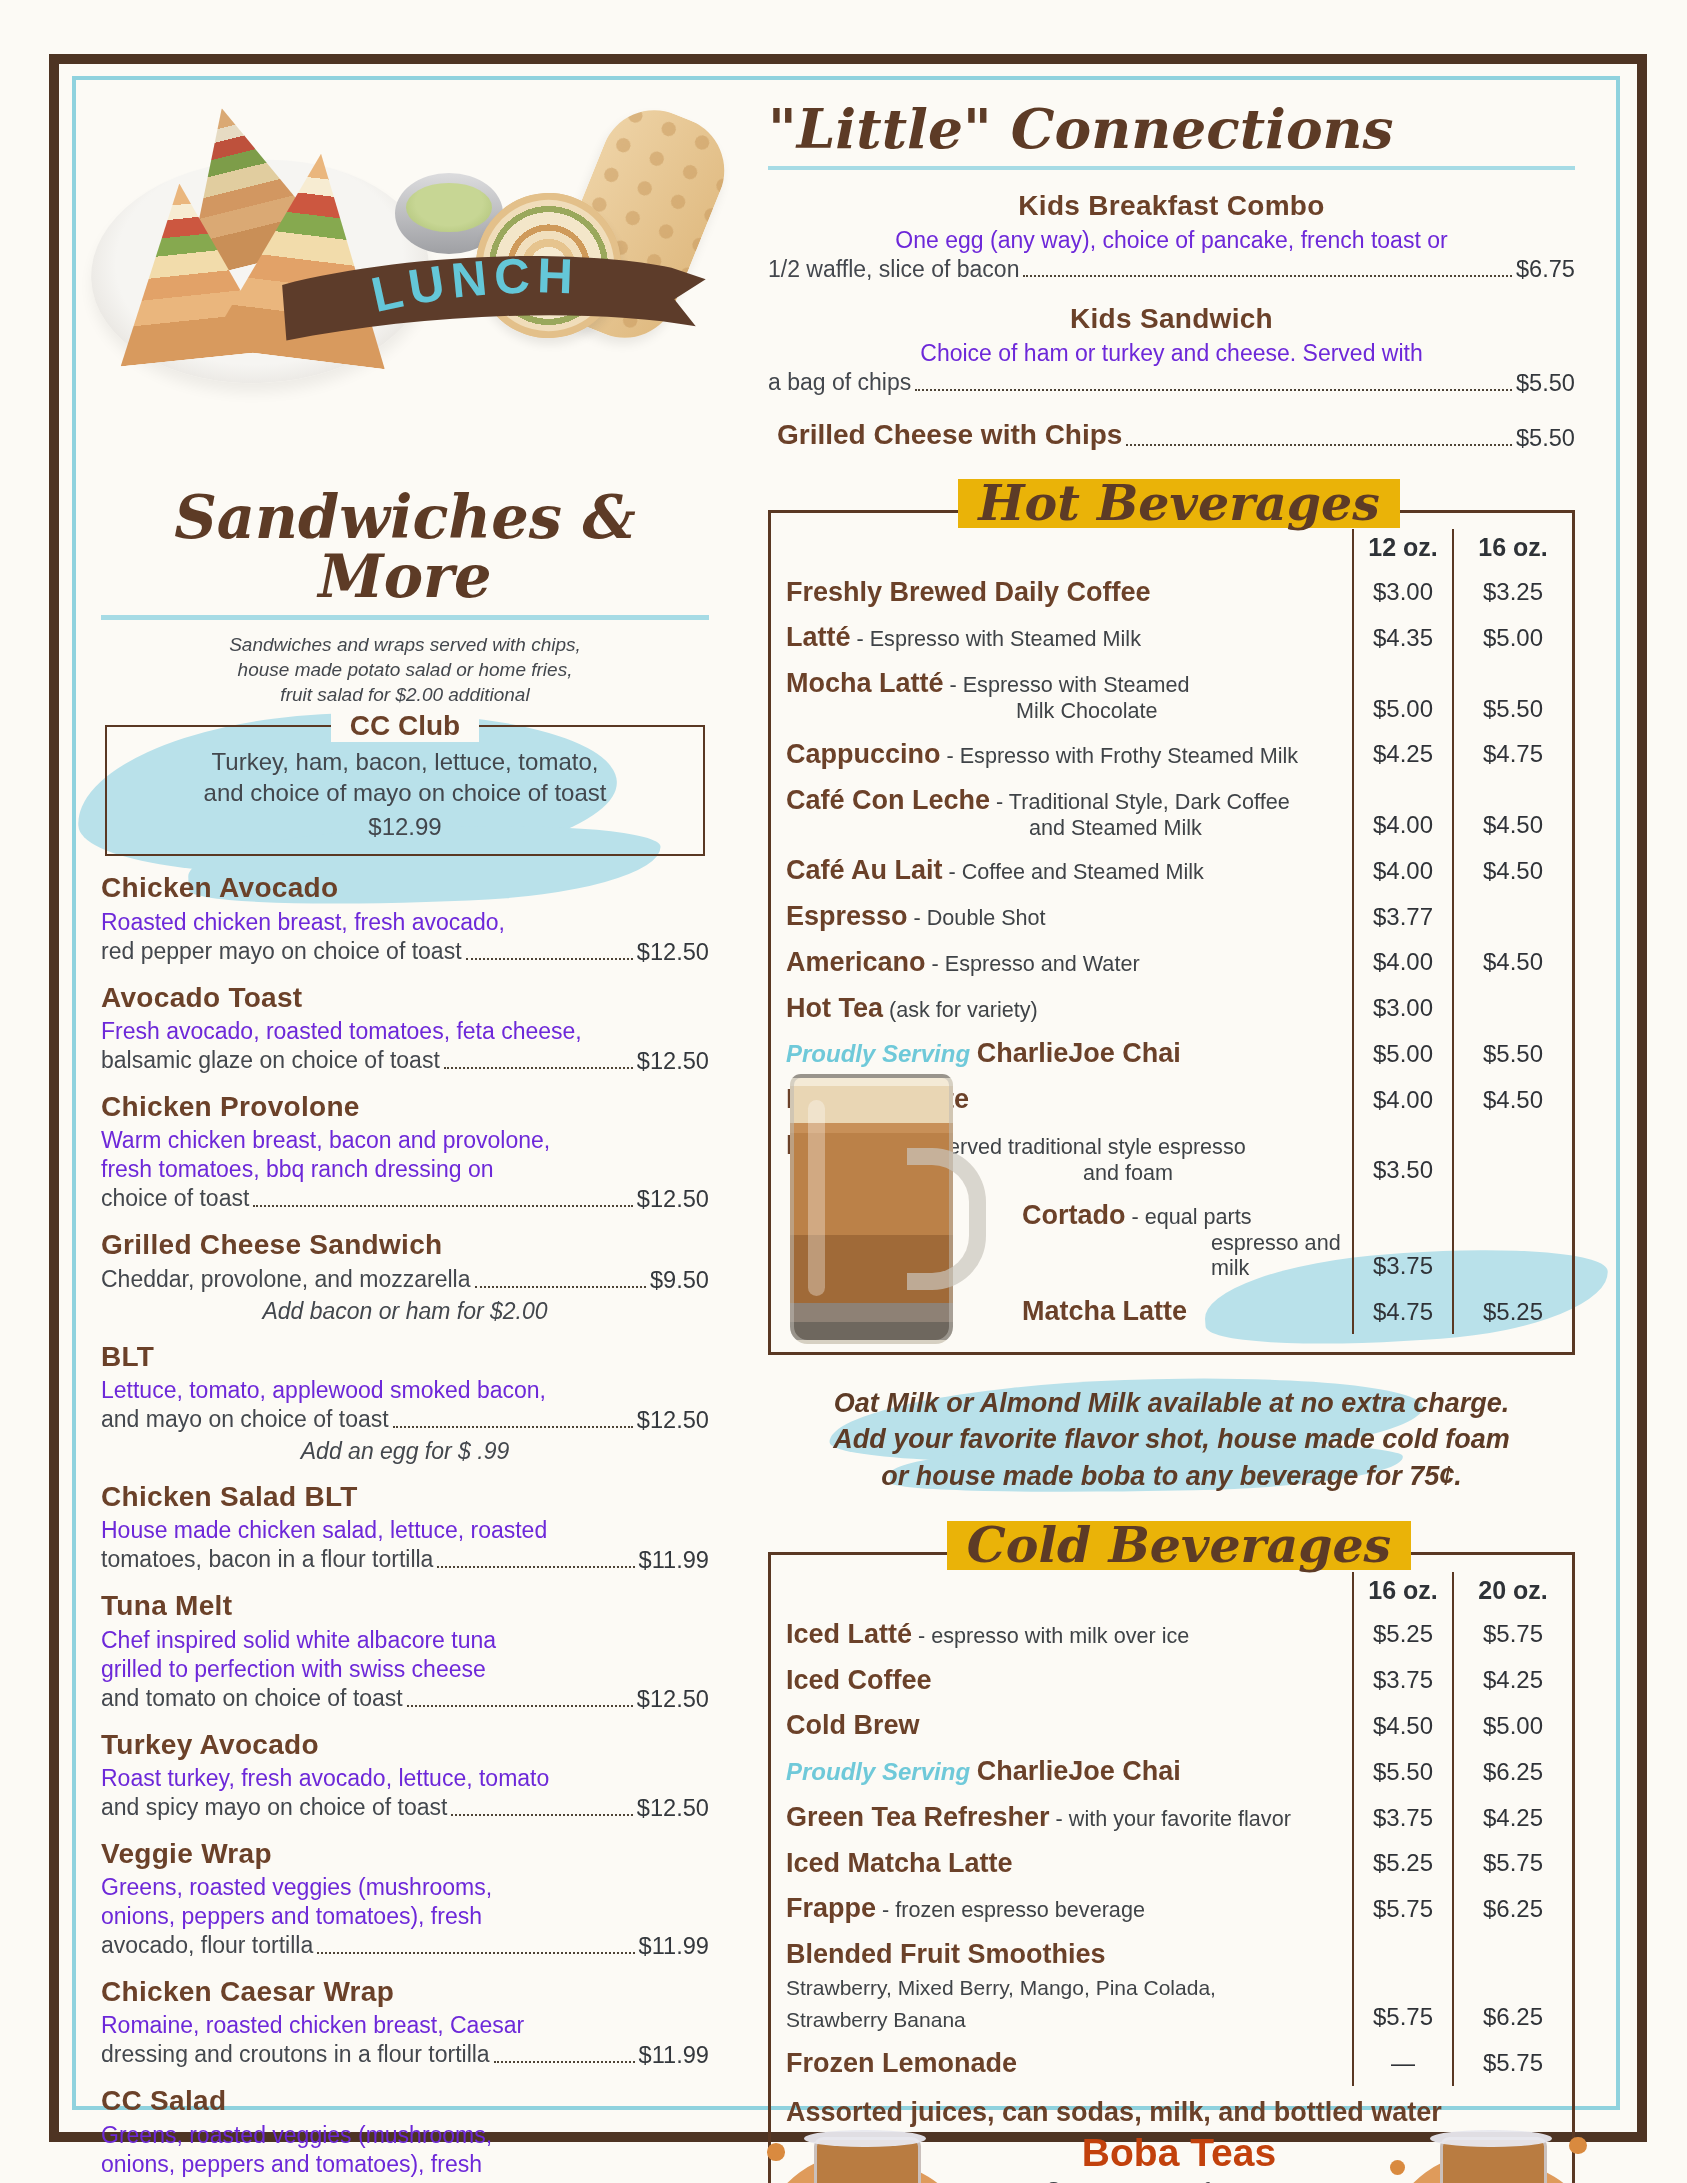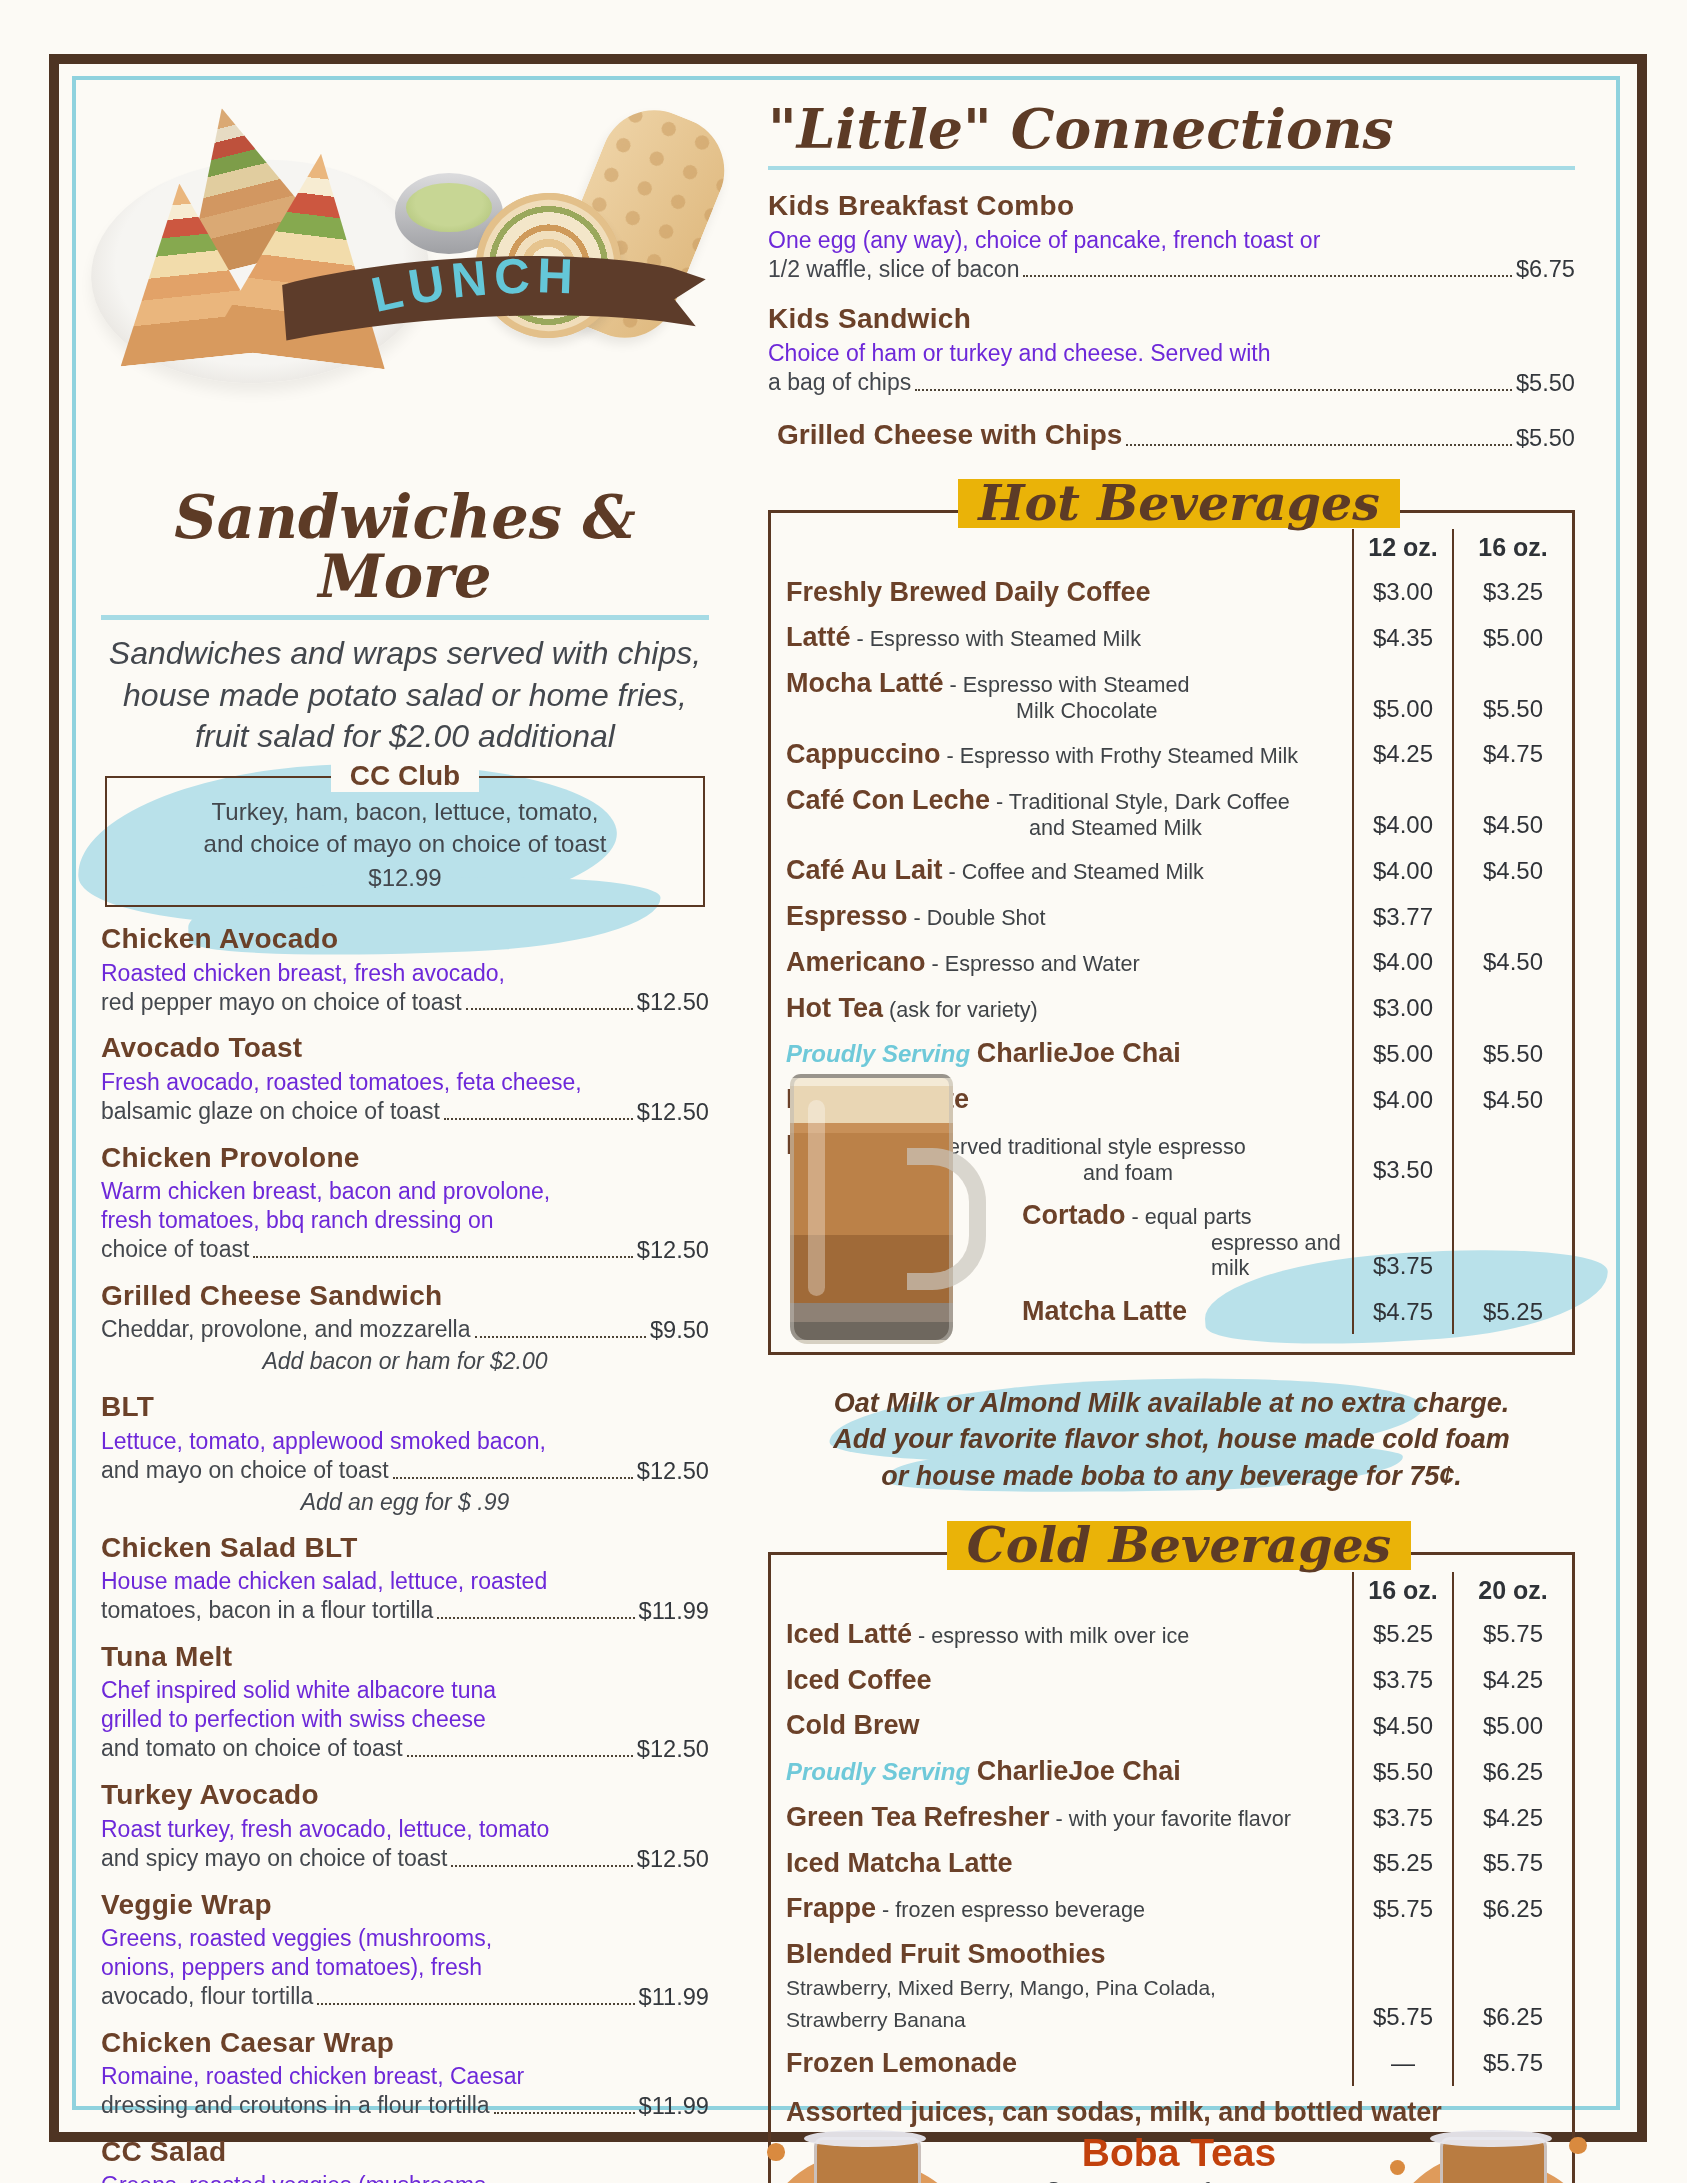--- a/index.html
+++ b/index.html
@@ -14,21 +14,21 @@
   .frame-teal{position:absolute;top:76px;left:72px;right:68px;bottom:73px;border:4px solid #8fd2de;}
   
   .content{position:absolute;left:101px;top:82px;right:64px;display:flex;gap:59px;}
   .col-left{width:608px;flex:none;}
   .col-right{flex:1;padding-right:49px;}
   
   .script{font-family:"DejaVu Serif",serif;font-style:italic;font-weight:bold;color:#5d3b26;}
   .sm-title{font-size:59px;text-align:center;margin:17.6px 0 0;line-height:1;}
   .lc-title{font-size:55px;text-align:left;margin:19px 0 0;line-height:1;}
   .teal-rule{height:4.7px;background:#a6dbe5;margin:9.5px 0 13.5px;}
-  .intro{font-style:italic;font-size:32px;line-height:1.3;text-align:center;color:#43474d;margin-bottom:17.6px;}
+  .intro{font-style:italic;font-size:19px;line-height:1.3;text-align:center;color:#43474d;margin-bottom:17.6px;}
   
   .photo{position:relative;height:388px;}
   .ph-plate{position:absolute;left:-10px;top:78px;width:338px;height:223px;border-radius:50%;
     background:radial-gradient(ellipse at 50% 45%,#f6f5f2 0 60%,#e6e3de 78%,#d9d5d0 100%);
     transform:rotate(-3deg);box-shadow:0 9.5px 13.5px rgba(0,0,0,.06);}
   .ph-sw{position:absolute;clip-path:polygon(50% 0,100% 100%,0 100%);
     background:linear-gradient(to bottom,#eab67d 0 12%,#f7ecd2 12% 20%,#cc5740 20% 30%,#86a94f 30% 40%,#f2dcab 40% 52%,#e2a268 52% 64%,#eab67d 64% 78%,#d89a5e 78% 100%);}
   .ph-sw1{left:10px;top:101px;width:155px;height:176px;transform:rotate(-6deg);}
   .ph-sw2{left:118px;top:71px;width:179px;height:206px;transform:rotate(7deg);}
   .ph-sw3{left:64px;top:23.6px;width:152px;height:159px;transform:rotate(-14deg);filter:brightness(.93);}
@@ -55,21 +55,21 @@
   
   .item{margin-top:16px;}
   .iname{margin:0 0 4px;font-size:28px;line-height:1.12;font-weight:bold;color:#6b4129;letter-spacing:0.3px;}
   .desc{font-size:23px;line-height:1.26;color:#6d28d9;}
   .lrow{display:flex;align-items:flex-end;}
   .lrow .txt{white-space:nowrap;font-size:23px;line-height:1.26;color:#43474d;}
   .lrow .iname-inline{font-size:28px;font-weight:bold;color:#6b4129;margin-left:9px;}
   .lrow .dots{flex:1;border-bottom:2.7px dotted #4d4336;margin:0 4px 6px;}
   .lrow .price{white-space:nowrap;font-size:23.6px;color:#34383d;}
   .note{text-align:center;font-style:italic;font-size:23px;color:#43474d;margin-top:4px;}
-  .little-items .item{margin-top:20px;}
+  .little-items .item{margin-top:20px;text-align:center;}
   
   .bevbox{position:relative;border:3.4px solid #5a3823;margin:58px 0 0;padding:0 0 17.6px 15px;}
   .boxtitle{display:block;margin:-34px auto 1.4px;width:max-content;background:#eab308;padding:0 20px;
     font-size:49px;line-height:1;}
   .ozrow{display:flex;}
   .ozsp{flex:1;}
   .oz{font-size:25px;font-weight:bold;color:#2e3237;text-align:center;border-left:2.7px solid #5a3823;padding:4px 0 6.8px;}
   .p1w{width:98px;flex:none;}
   .p2w{width:118px;flex:none;}
   .brow{display:flex;}

